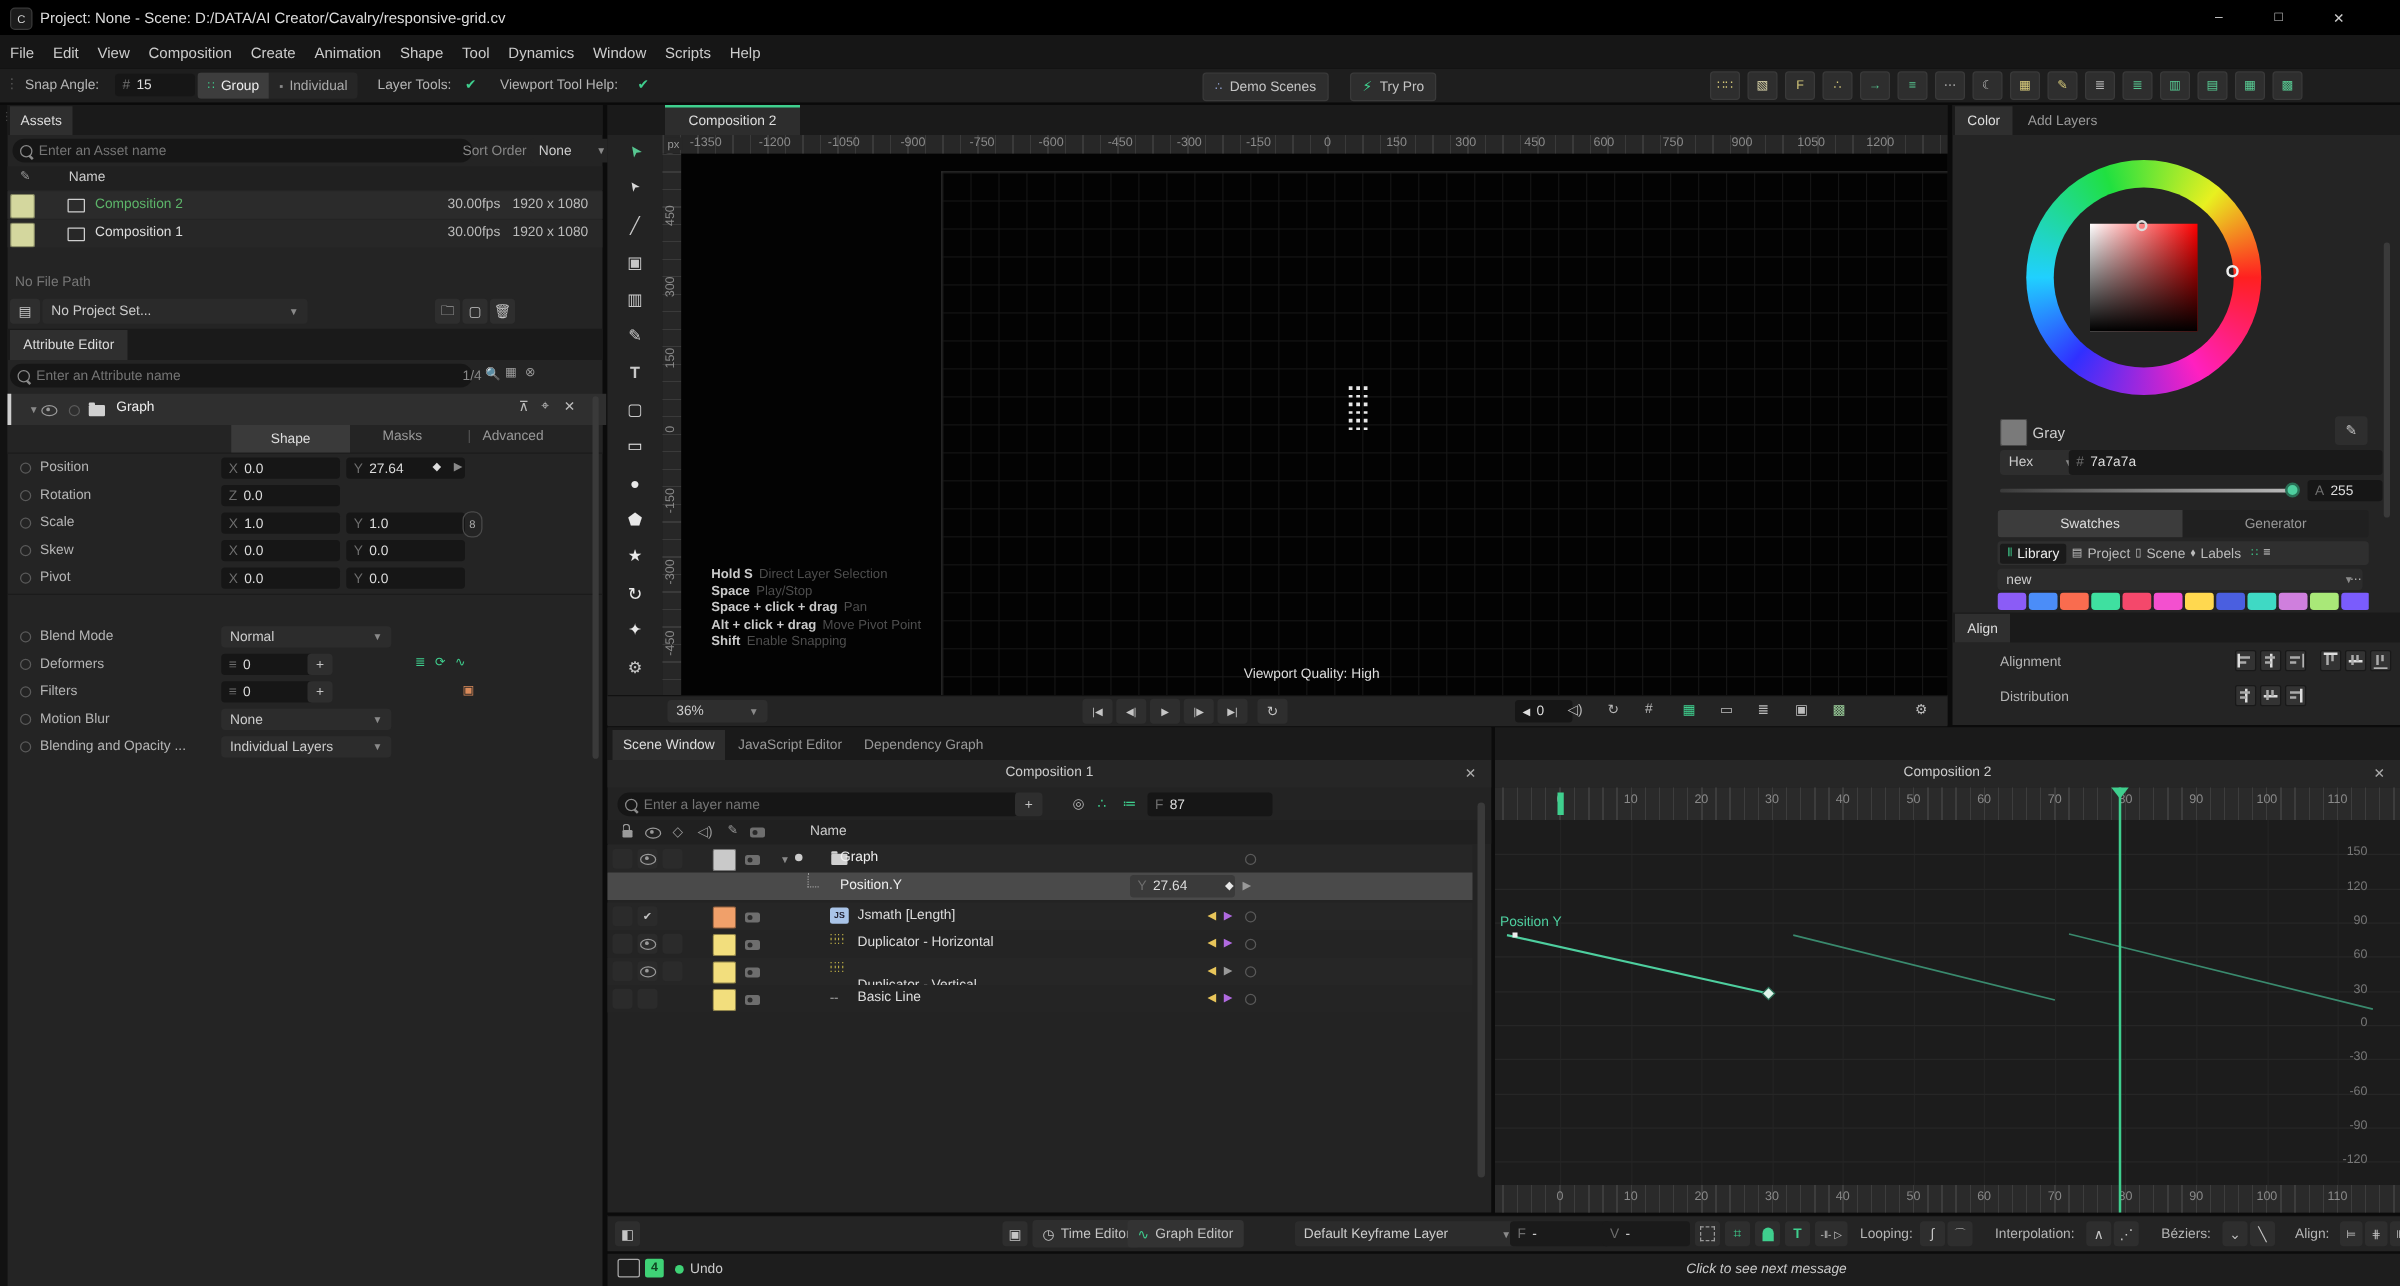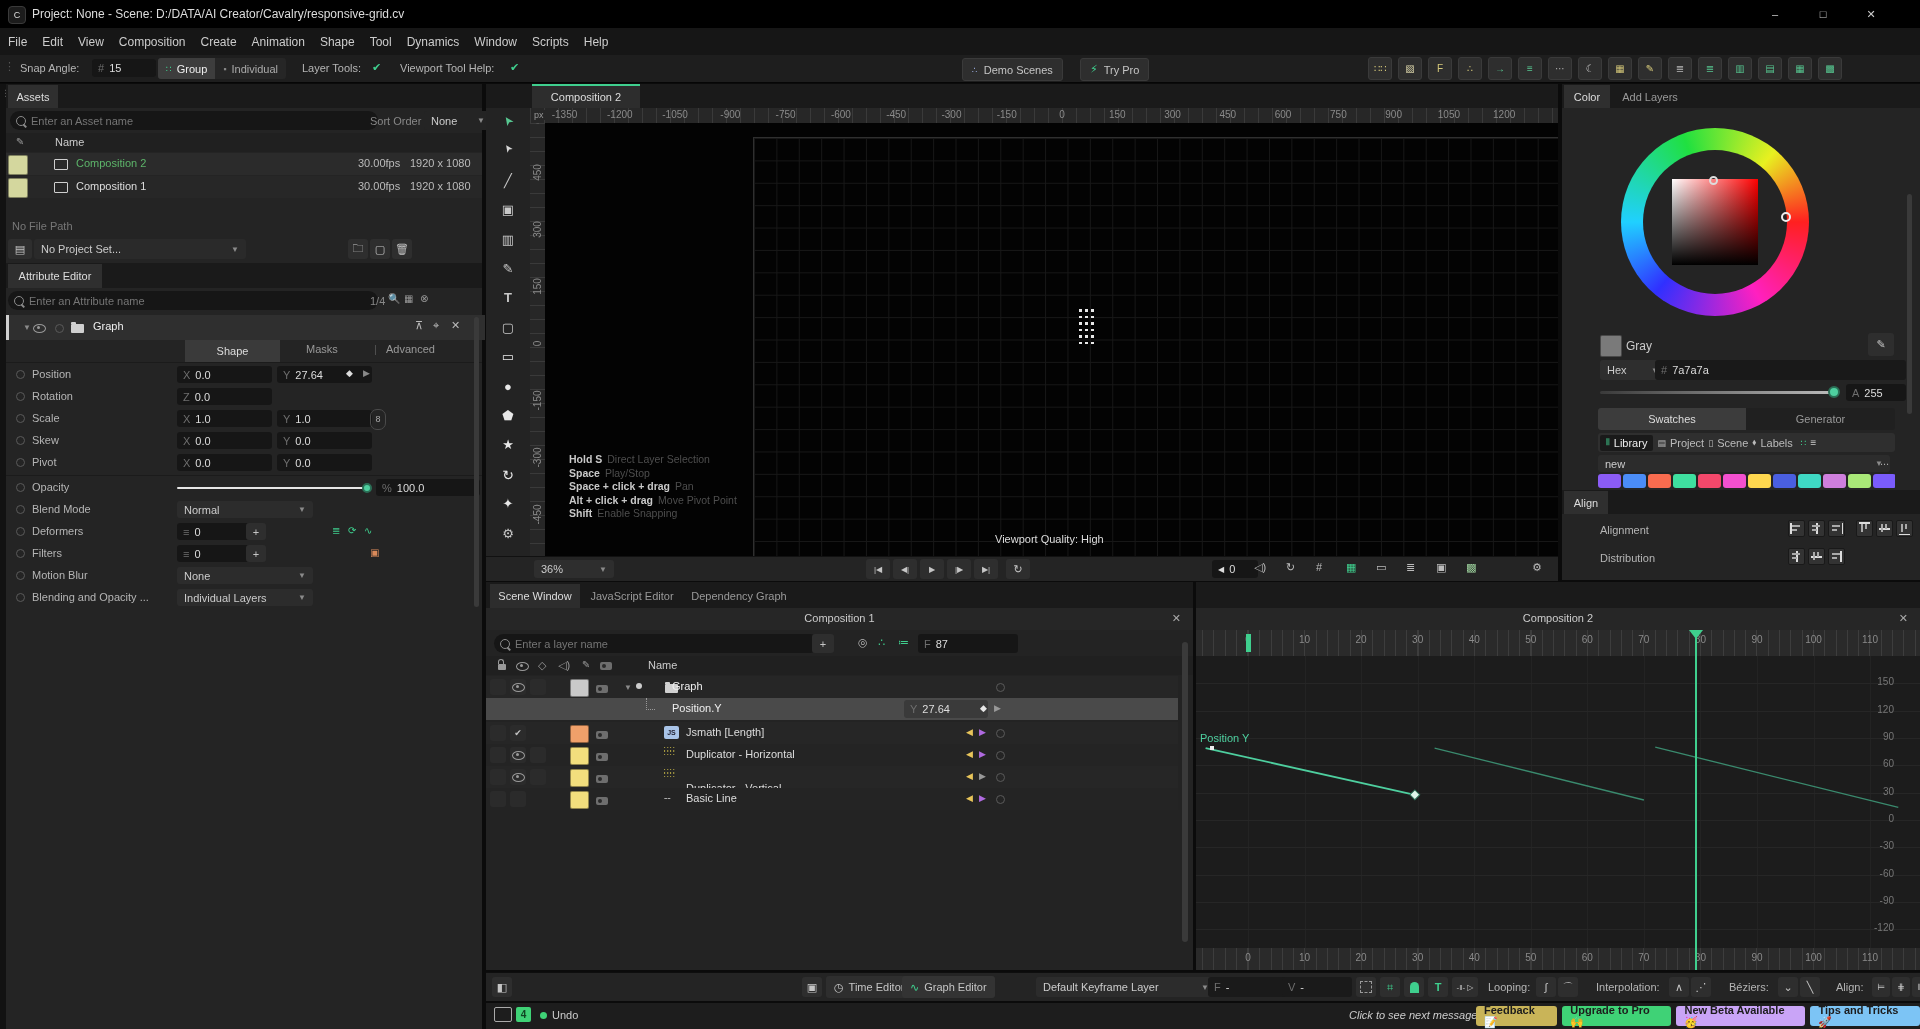--- a/index.html
+++ b/index.html
@@ -262,30 +262,20 @@
       <div class="field abs" style="left:171px;top:1px;width:83px;height:17px;">
           <span class="pre">X</span>
           <span>0.0</span>
         </div>
       <div class="field abs" style="left:271px;top:1px;width:83px;height:17px;">
           <span class="pre">Y</span>
           <span>0.0</span>
         </div>
     </div>
     <div class="abs" style="left:0;top:391px;width:476px;height:1px;background:#1b1b1b;"></div>
-    <div class="abs" style="left:0;top:394px;width:476px;height:20px;">
-      <span class="kfdot abs" style="left:10px;top:5px;"></span>
-      <span class="lbl abs" style="left:26px;top:3px;">Opacity</span>
-      <div class="abs" style="left:171px;top:9px;width:193px;height:2px;background:#e6e6e6;border-radius:1px;"></div>
-      <span class="abs" style="left:356px;top:5px;width:10px;height:10px;background:#4ecf9f;border-radius:50%;border:2px solid #2a6f56;box-sizing:border-box;"></span>
-      <div class="field abs" style="left:370px;top:1px;width:92px;height:17px;">
-          <span class="pre">%</span>
-          <span>100.0</span>
-        </div>
-    </div>
     <div class="abs" style="left:0;top:416px;width:476px;height:20px;">
       <span class="kfdot abs" style="left:10px;top:5px;"></span>
       <span class="lbl abs" style="left:26px;top:3px;">Blend Mode</span>
       <div class="ddl abs" style="left:171px;top:1px;width:122px;height:17px;">
           <span>Normal</span>
           <span class="caret">▼</span>
         </div>
     </div>
     <div class="abs" style="left:0;top:438px;width:476px;height:20px;">
       <span class="kfdot abs" style="left:10px;top:5px;"></span>
@@ -840,21 +830,15 @@
     <div class="abs ibtn" style="left:1406px;top:4px;width:18px;height:20px;font-size:9px;">⋕</div>
     <div class="abs ibtn" style="left:1426px;top:4px;width:18px;height:20px;font-size:9px;">⊫</div>
   </div>
 
   <div class="abs" style="left:486px;top:1003px;width:1434px;height:26px;background:#1d1d1d;">
     <span class="abs" style="left:8px;top:4px;width:16px;height:13px;border:1px solid #aaa;border-radius:2px;"></span>
     <span class="abs" style="left:30px;top:4px;width:15px;height:15px;background:#3fd276;color:#0c3;color:#114422;font-weight:bold;text-align:center;line-height:15px;border-radius:2px;font-size:10px;">4</span>
     <span class="abs" style="left:54px;top:9px;width:7px;height:7px;background:#3fd276;border-radius:50%;"></span>
     <span class="abs" style="left:66px;top:6px;color:#ccc;">Undo</span>
     <span class="abs nowrap" style="left:863px;top:6px;color:#ccc;font-style:italic;">Click to see next message</span>
-    <div class="abs flex" id="badges-row" style="left:990px;top:3px;gap:5px;">
-        <span class="badge" style="background: rgb(201, 180, 88);">Feedback 📝</span>
-        <span class="badge" style="background: rgb(63, 210, 118);">Upgrade to Pro 🙌</span>
-        <span class="badge" style="background: rgb(201, 164, 247);">New Beta Available 🥳</span>
-        <span class="badge" style="background: rgb(124, 196, 245);">Tips and Tricks 🚀</span>
-      </div>
   </div>
 
 </div>
 
 </body></html>

